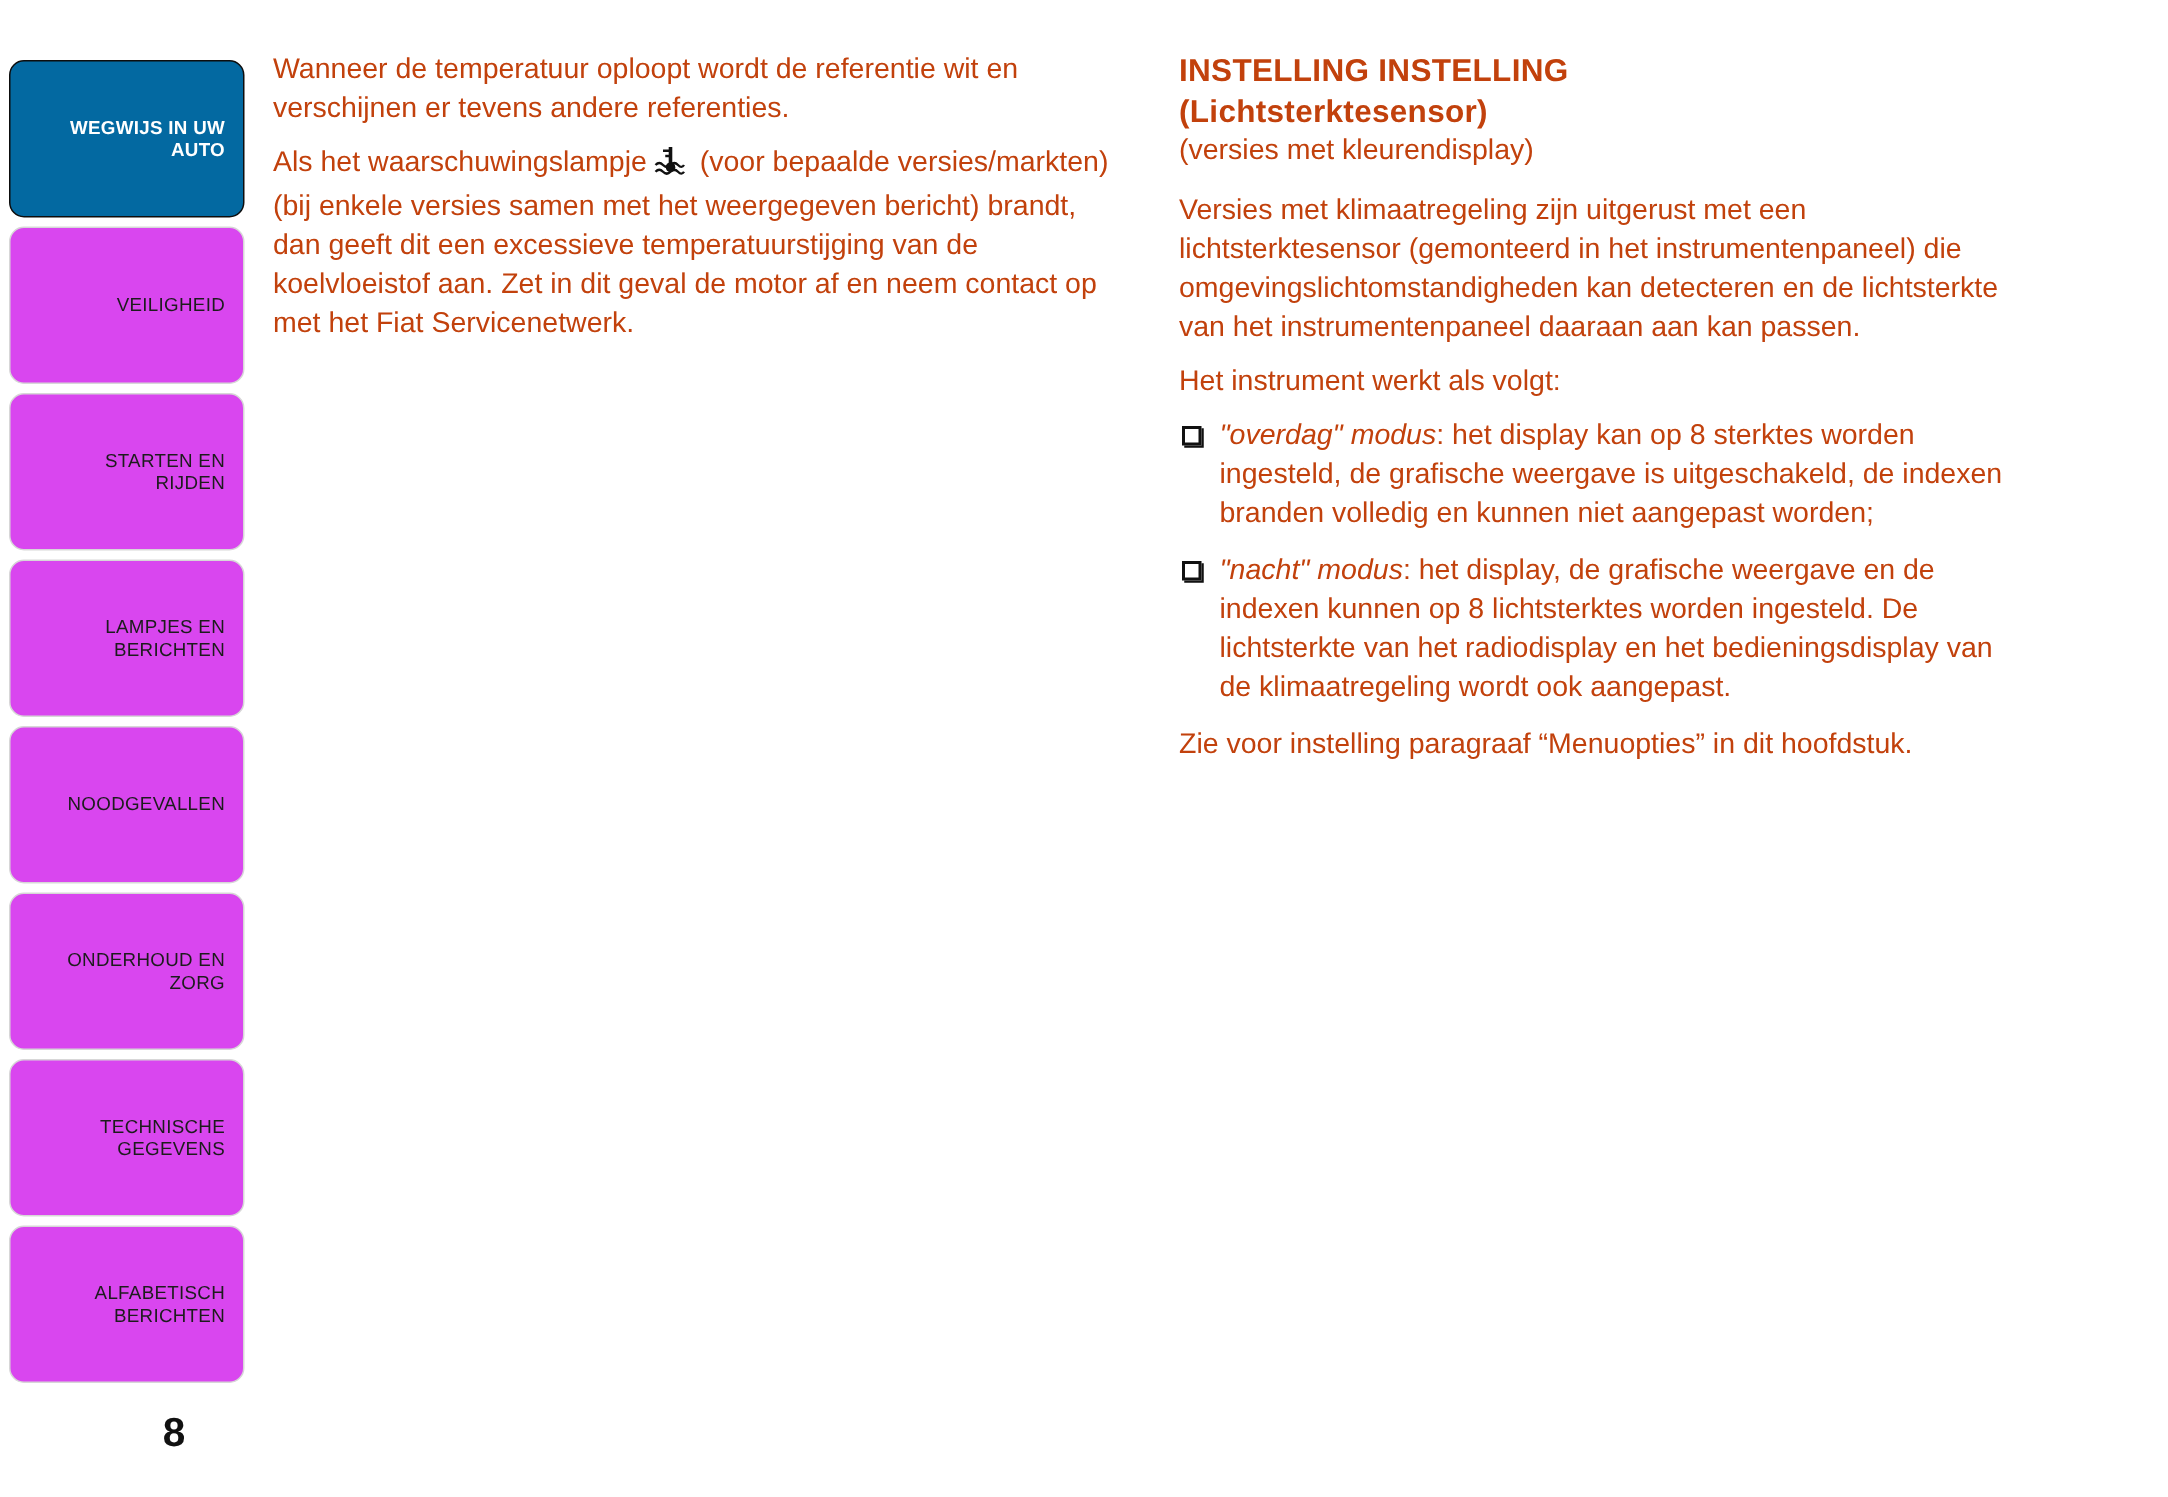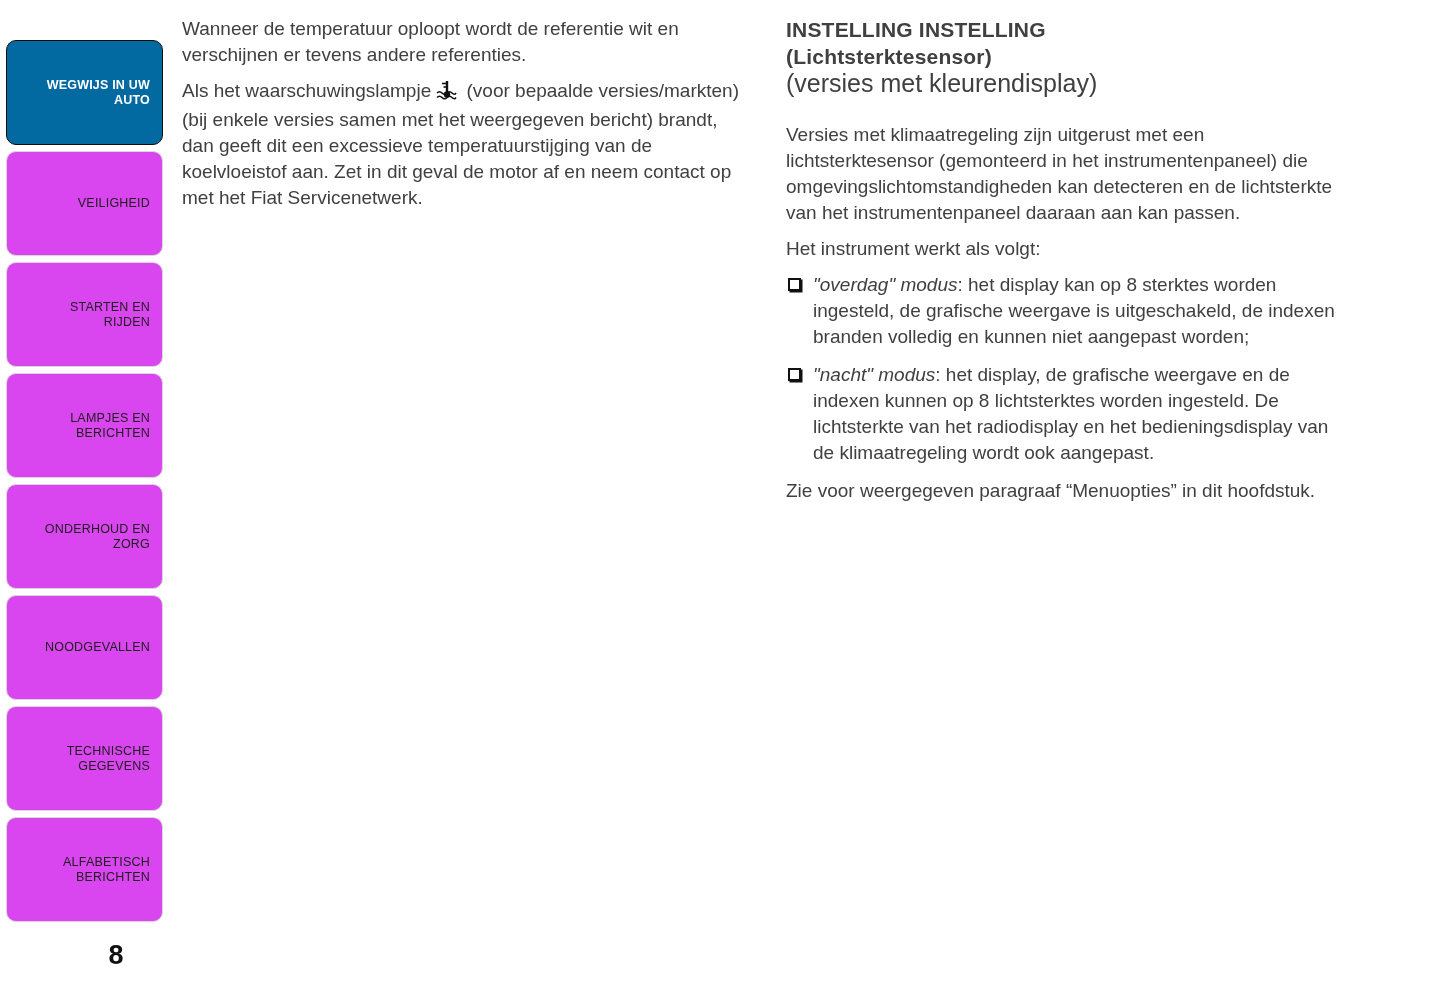--- a/index.html
+++ b/index.html
@@ -56,40 +56,40 @@
     width: 40px;
     text-align: center;
     font-size: 27px;
     font-weight: bold;
     color: #111111;
   }
 
   
   .col {
     position: absolute;
-    top: 16px;
+    top: 34px;
     font-size: 19px;
     line-height: 26px;
-    color: #404040;
+    color: #c2410c;
   }
   .col-left  { left: 182px; width: 566px; }
   .col-right { left: 786px; width: 562px; }
 
   .col p { margin-bottom: 10px; }
 
   .heading {
     font-size: 21px;
     line-height: 27px;
     font-weight: bold;
     letter-spacing: 0.2px;
   }
   .subheading {
-    font-size: 25px;
+    font-size: 19px;
     line-height: 26px;
-    margin-bottom: 26px;
+    margin-bottom: 14px;
   }
 
   .bullet {
     display: flex;
     align-items: flex-start;
     margin-bottom: 12px;
   }
   .bullet-marker {
     flex: 0 0 auto;
     width: 13px;
@@ -120,24 +120,24 @@
     <div class="tab">
       <span>VEILIGHEID</span>
     </div>
     <div class="tab">
       <span>STARTEN EN RIJDEN</span>
     </div>
     <div class="tab">
       <span>LAMPJES EN BERICHTEN</span>
     </div>
     <div class="tab">
-      <span>ONDERHOUD EN ZORG</span>
+      <span>NOODGEVALLEN</span>
     </div>
     <div class="tab">
-      <span>NOODGEVALLEN</span>
+      <span>ONDERHOUD EN ZORG</span>
     </div>
     <div class="tab">
       <span>TECHNISCHE GEGEVENS</span>
     </div>
     <div class="tab">
       <span>ALFABETISCH BERICHTEN</span>
     </div>
   </div>
 
   <div class="page-number">8</div>
@@ -167,16 +167,16 @@
     <div class="bullet">
       <span class="bullet-marker"></span>
       <span class="bullet-text"><span class="italic">"overdag" modus</span><span>: het display kan op 8 sterktes worden ingesteld, de grafische weergave is uitgeschakeld, de indexen branden volledig en kunnen niet aangepast worden;</span></span>
     </div>
 
     <div class="bullet">
       <span class="bullet-marker"></span>
       <span class="bullet-text"><span class="italic">"nacht" modus</span><span>: het display, de grafische weergave en de indexen kunnen op 8 lichtsterktes worden ingesteld. De lichtsterkte van het radiodisplay en het bedieningsdisplay van de klimaatregeling wordt ook aangepast.</span></span>
     </div>
 
-    <p>Zie voor weergegeven paragraaf “Menuopties” in dit hoofdstuk.</p>
+    <p>Zie voor instelling paragraaf “Menuopties” in dit hoofdstuk.</p>
   </div>
 
 </div>
 
 </body></html>

